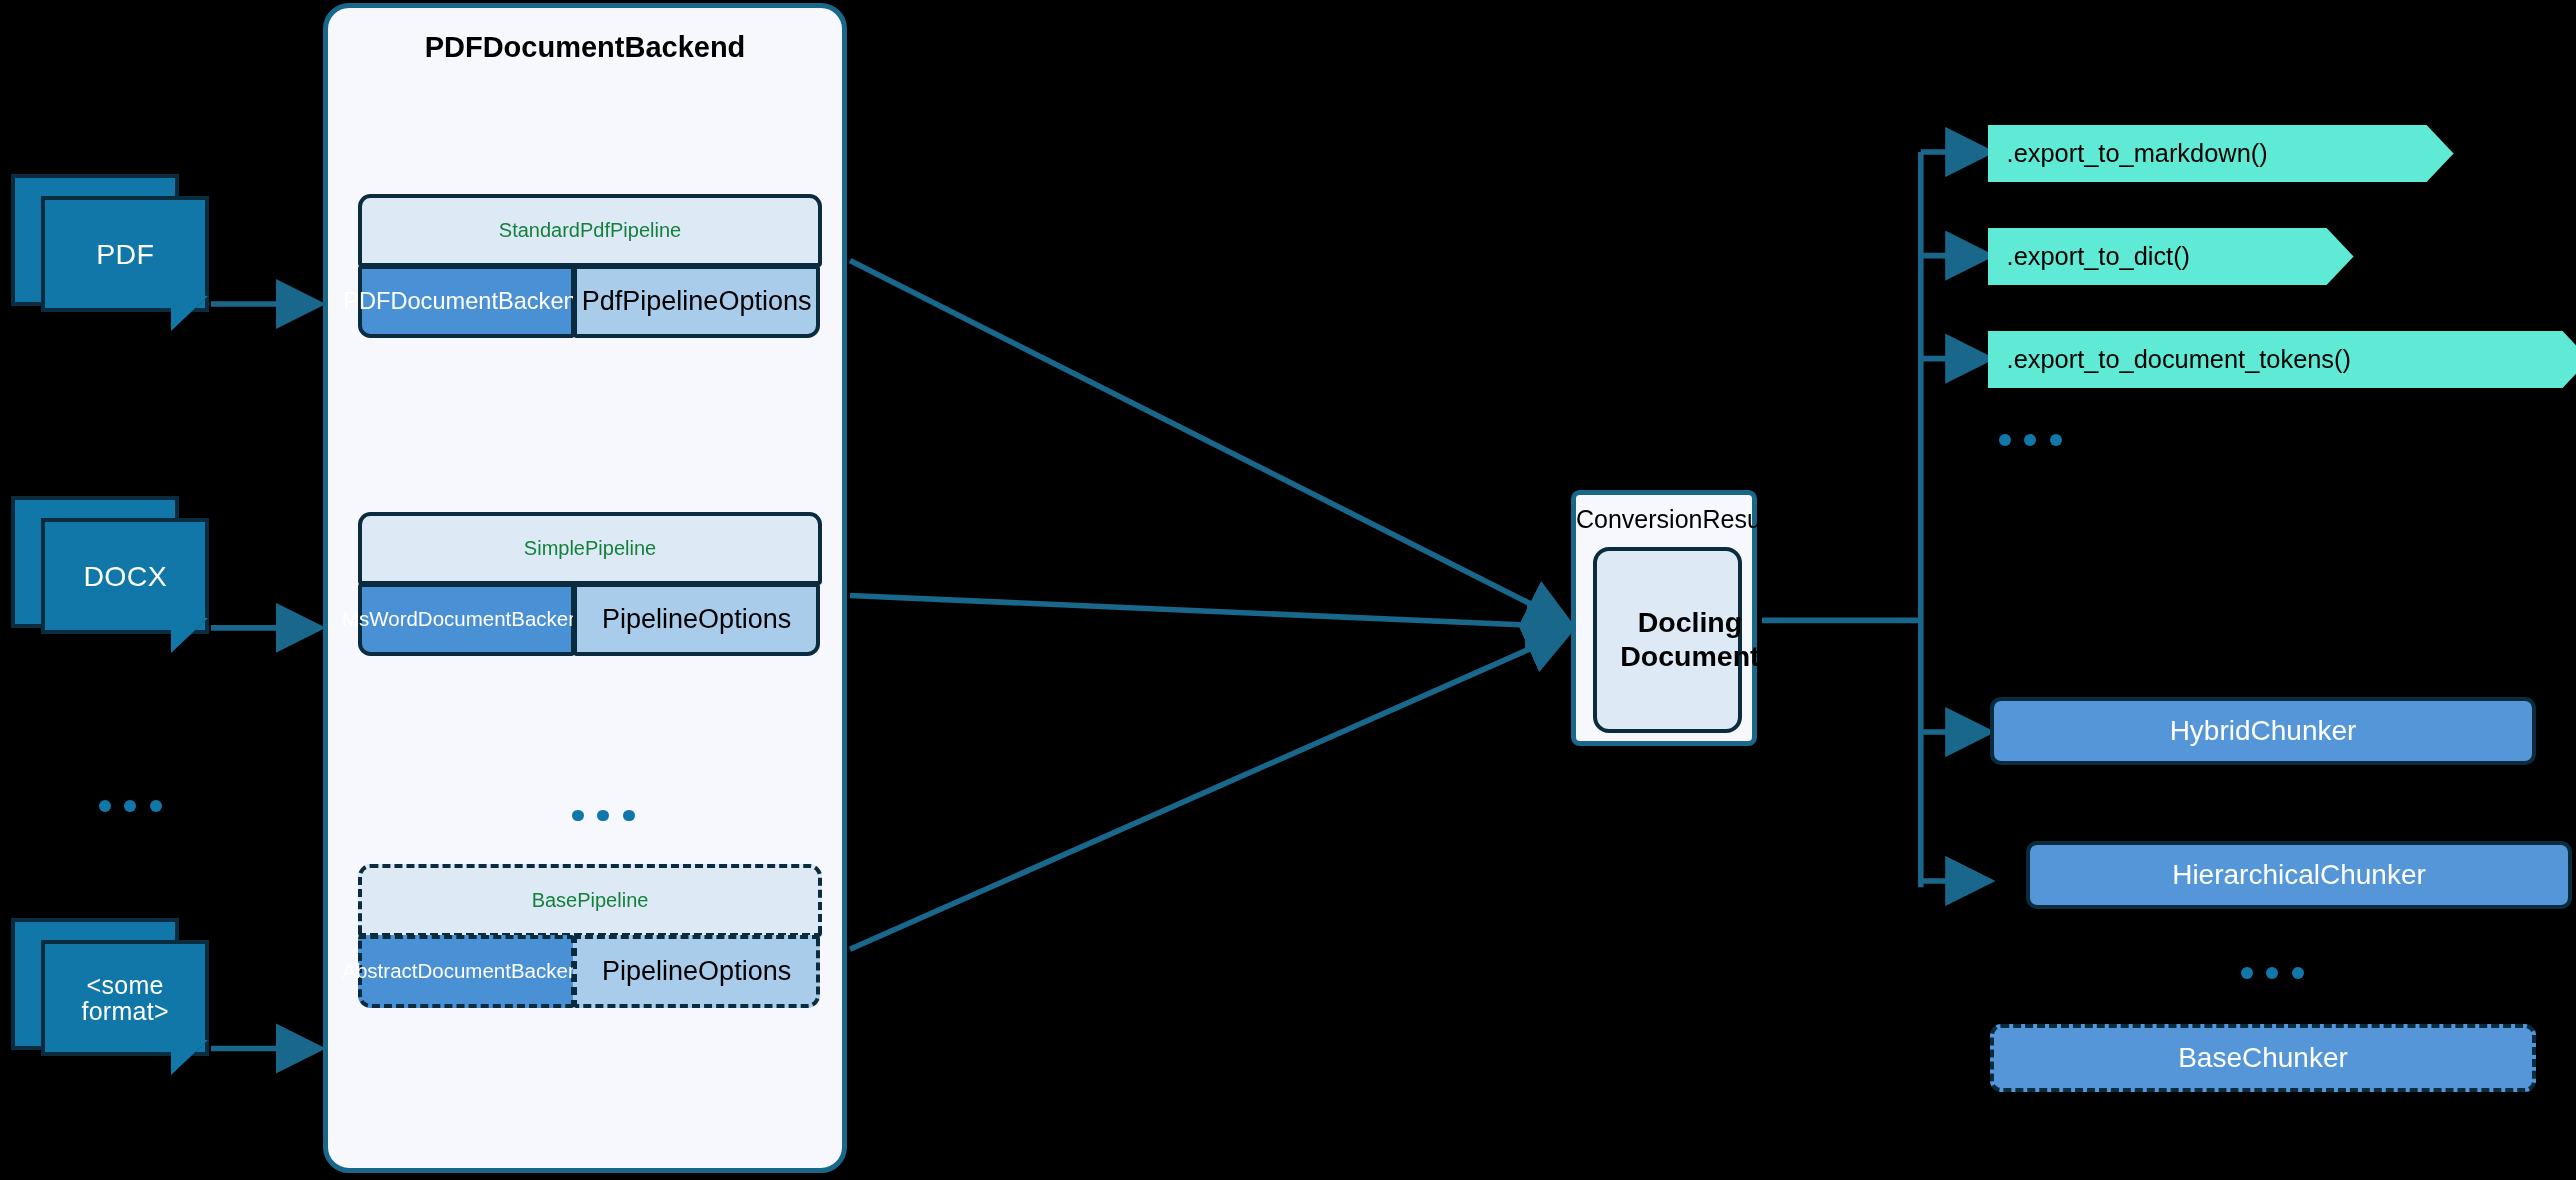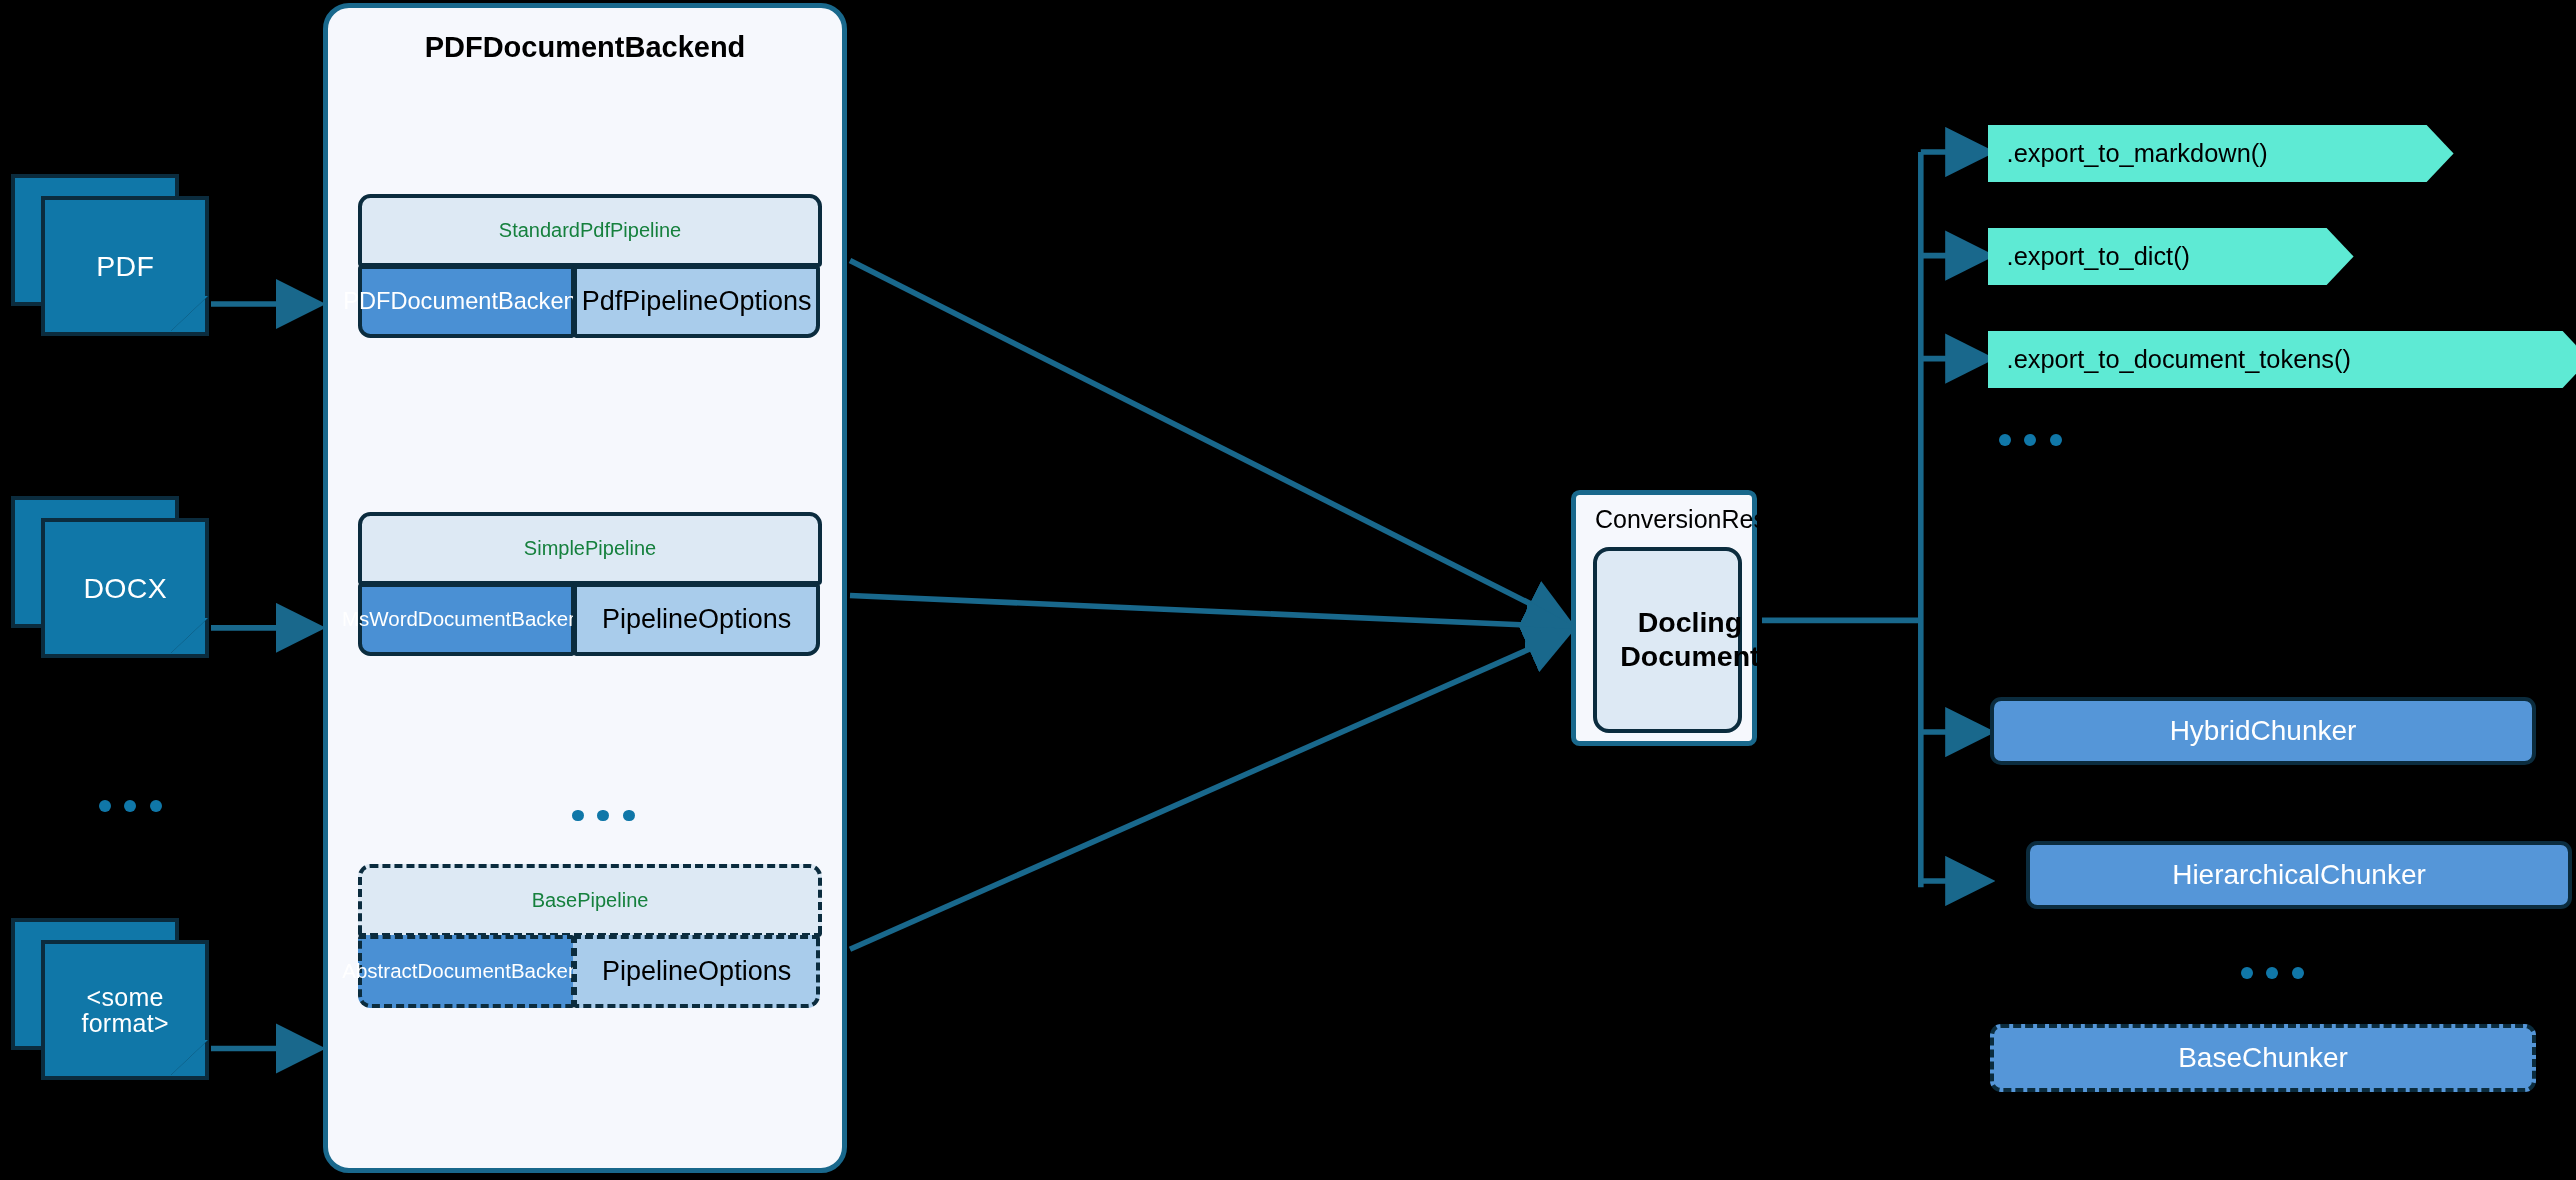--- a/index.html
+++ b/index.html
@@ -5,21 +5,21 @@
   html,body{margin:0;padding:0;background:#000;}
   body{width:2576px;height:1180px;position:relative;overflow:hidden;
        font-family:"Liberation Sans","DejaVu Sans",sans-serif;}
   .stage{position:absolute;inset:0;}
   svg.wires{position:absolute;left:0;top:0;width:2576px;height:1180px;overflow:visible;}
 
   
   .doc{position:absolute;}
   .doc .back{position:absolute;left:0;top:0;width:168px;height:132px;
              background:#1077a8;border:4.3px solid #0b2c3e;box-sizing:border-box;}
-  .doc .front{position:absolute;left:30px;top:22.3px;width:168px;height:140px;
+  .doc .front{position:absolute;left:30px;top:22.3px;width:168px;height:116px;
               background:#1077a8;border:4.3px solid #0b2c3e;box-sizing:border-box;
               display:flex;align-items:center;justify-content:center;}
   .doc .front .lbl{color:#fff;font-size:28.5px;line-height:1.06;text-align:center;
                    letter-spacing:0.3px;}
   .doc .fold{position:absolute;left:160px;top:122px;width:0;height:0;
              border-left:37px solid #1077a8;border-bottom:35px solid transparent;
              filter:drop-shadow(0 0 0 #0b2c3e);}
 
   
   .converter{position:absolute;left:323px;top:2.5px;width:524px;height:1170px;
@@ -45,21 +45,21 @@
   .pgroup.dashed .phead,.pgroup.dashed .pbox{border-style:dashed;}
 
   .dots{position:absolute;display:flex;gap:13.6px;}
   .dots i{display:block;width:11.8px;height:11.8px;border-radius:50%;background:#1077a8;}
 
   
   .cresult{position:absolute;left:1571px;top:490px;width:186px;height:256px;
            background:#f6f8fd;border:5px solid #19688c;border-radius:8.7px;
            box-sizing:border-box;}
   .cresult-title{position:absolute;left:0;top:10px;width:100%;text-align:center;
-                 font-size:25px;color:#000;padding-left:19px;}
+                 font-size:25px;color:#000;}
   .docling{position:absolute;left:17.4px;top:52px;width:149px;height:186px;
            background:#dde9f4;border:4.3px solid #0b2c3e;border-radius:16px;
            box-sizing:border-box;display:flex;align-items:center;justify-content:center;
            text-align:center;font-size:28.5px;font-weight:bold;color:#000;line-height:1.18;padding-left:44px;}
 
   
   .exp{position:absolute;height:57px;background:#5eead4;color:#000;
        display:flex;align-items:center;padding-left:18.6px;font-size:25.4px;
        clip-path:polygon(0 0,calc(100% - 27px) 0,100% 50%,calc(100% - 27px) 100%,0 100%);}
 

